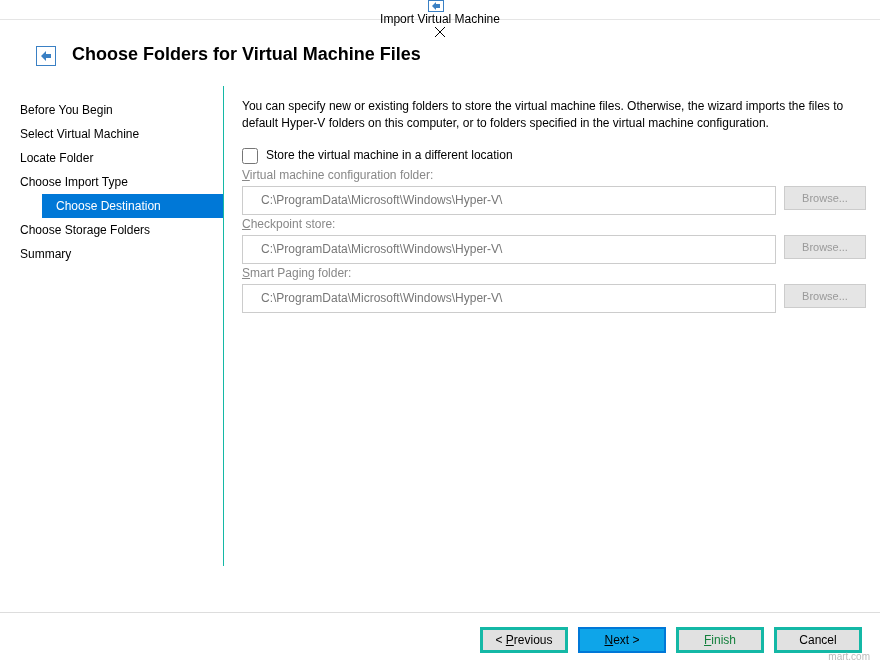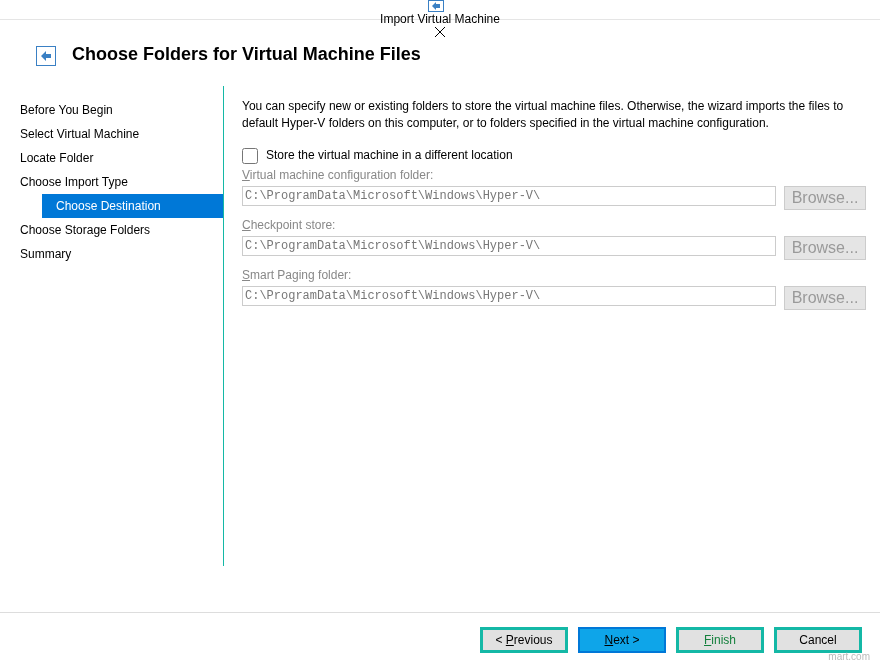--- a/index.html
+++ b/index.html
@@ -89,53 +89,53 @@
       align-items: flex-start;
       gap: 8px;
       margin-bottom: 4px;
     }
     .checkbox-row input[type=checkbox] {
       width: 16px; height: 16px;
     }
     .checkbox-row label {
       font-size: 12px;
     }
-    .field-group { margin-bottom: 8px; }
+    .field-group { margin-bottom: 2px; }
     .field-label {
       font-size: 12px;
       color: #888;
       margin-bottom: 4px;
       display: block;
     }
     .field-label .ul { text-decoration: underline; }
     .field-row {
       display: flex;
       gap: 8px;
     }
     .text-input {
       flex: 1;
-      height: 20px;
-      padding: 2px 2px;
+      height: 29px;
+      padding: 2px 18px;
       border: 1px solid #ccc;
       background: #fff;
       font-size: 12px;
       color: #666;
-      font-family: Liberation Mono, monospace;
+      font-family: Liberation Sans, sans-serif;
     }
     .text-input:disabled {
       background: #fff;
       color: #777;
     }
     .browse-btn {
       width: 82px;
       height: 24px;
       border: 1px solid #ccc;
       background: #e5e5e5;
       color: #9a9a9a;
-      font-size: 16px;
+      font-size: 11px;
       font-family: inherit;
       cursor: default;
     }
     .button-bar {
       position: absolute;
       bottom: 0; left: 0; right: 0;
       height: 54px;
       border-top: 1px solid #ddd;
       display: flex;
       justify-content: flex-end;

